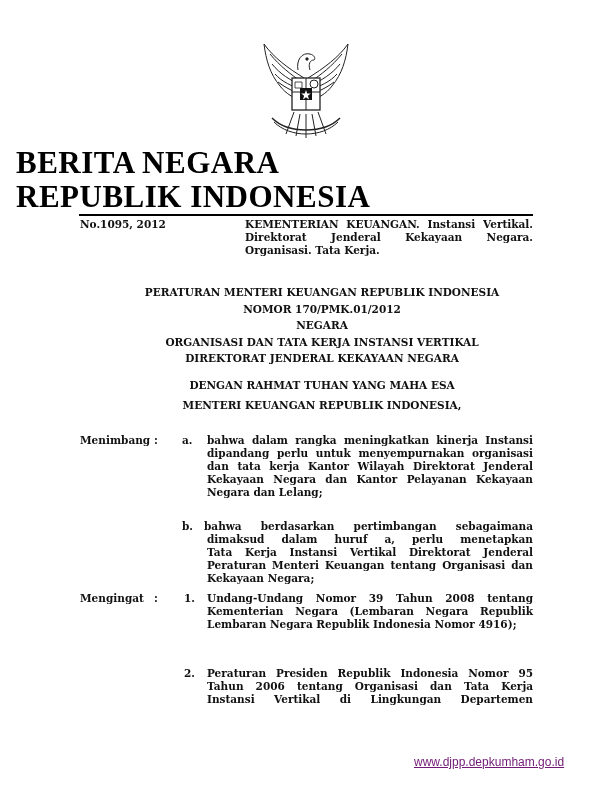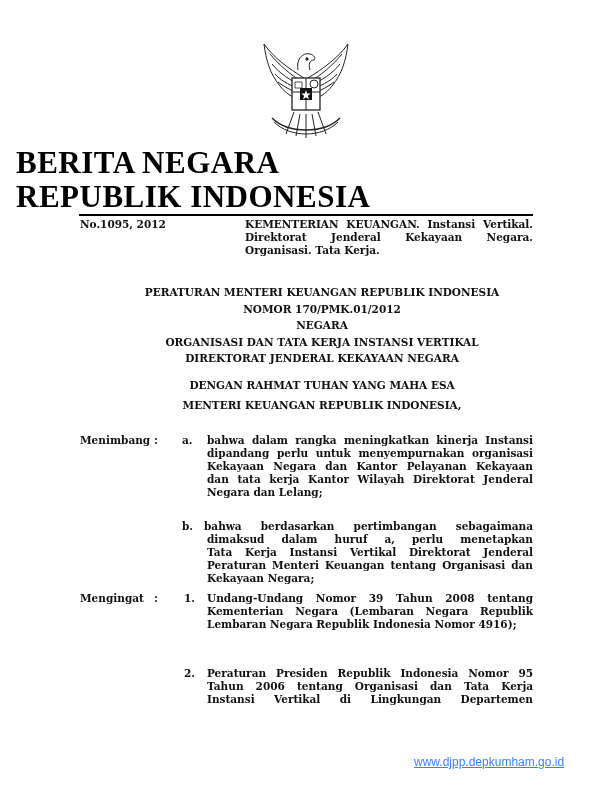--- a/index.html
+++ b/index.html
@@ -23,21 +23,21 @@
   .cb2 { top:375px; line-height:20px; }
   .line { display:block; }
   .label { position:absolute; left:80px; font-size:10.5px; font-weight:bold; }
   .colon { position:absolute; font-size:10.5px; font-weight:bold; }
   .marker { position:absolute; font-size:10.5px; font-weight:bold; }
   .para { position:absolute; left:207px; width:326px; font-size:10.5px; font-weight:bold;
           line-height:13px; text-align:justify; }
   .para span.l { display:block; text-align:justify; text-align-last:justify; }
   .para span.l.last { text-align-last:left; }
   .footer { position:absolute; left:414px; top:755px; font-family:"Liberation Sans",sans-serif;
-            font-size:12px; color:#3b82f6; text-decoration:underline; }
+            font-size:12px; color:#701a75; text-decoration:underline; }
 </style>
 </head>
 <body>
 
 <div class="emblem">
   <svg width="96" height="108" viewBox="0 0 96 108">
     <g fill="none" stroke="#222" stroke-width="1">
 
       <path d="M46 40 C30 30 16 20 6 6 C8 22 12 36 22 48 C28 56 36 60 42 62"></path>
       <path d="M44 44 C32 36 22 28 12 16"></path>
@@ -88,22 +88,22 @@
   <span class="line">DENGAN RAHMAT TUHAN YANG MAHA ESA</span>
   <span class="line">MENTERI KEUANGAN REPUBLIK INDONESIA,</span>
 </div>
 
 <div class="label" style="top:434px;">Menimbang</div>
 <div class="colon" style="left:154px; top:434px;">:</div>
 <div class="marker" style="left:182px; top:434px;">a.</div>
 <div class="para" style="top:434px;">
   <span class="l">bahwa dalam rangka meningkatkan kinerja Instansi</span>
   <span class="l">dipandang perlu untuk menyempurnakan organisasi</span>
+  <span class="l">dan tata kerja Kantor Wilayah Direktorat Jenderal</span>
   <span class="l">Kekayaan Negara dan Kantor Pelayanan Kekayaan</span>
-  <span class="l">dan tata kerja Kantor Wilayah Direktorat Jenderal</span>
   <span class="l last">Negara dan Lelang;</span>
 </div>
 
 <div class="marker" style="left:182px; top:520px;">b.</div>
 <div class="para" style="top:520px; left:204px; width:329px;">
   <span class="l">bahwa berdasarkan pertimbangan sebagaimana</span>
   <span class="l" style="margin-left:3px;">dimaksud dalam huruf a, perlu menetapkan</span>
   <span class="l" style="margin-left:3px;">Tata Kerja Instansi Vertikal Direktorat Jenderal</span>
   <span class="l" style="margin-left:3px;">Peraturan Menteri Keuangan tentang Organisasi dan</span>
   <span class="l last" style="margin-left:3px;">Kekayaan Negara;</span>

